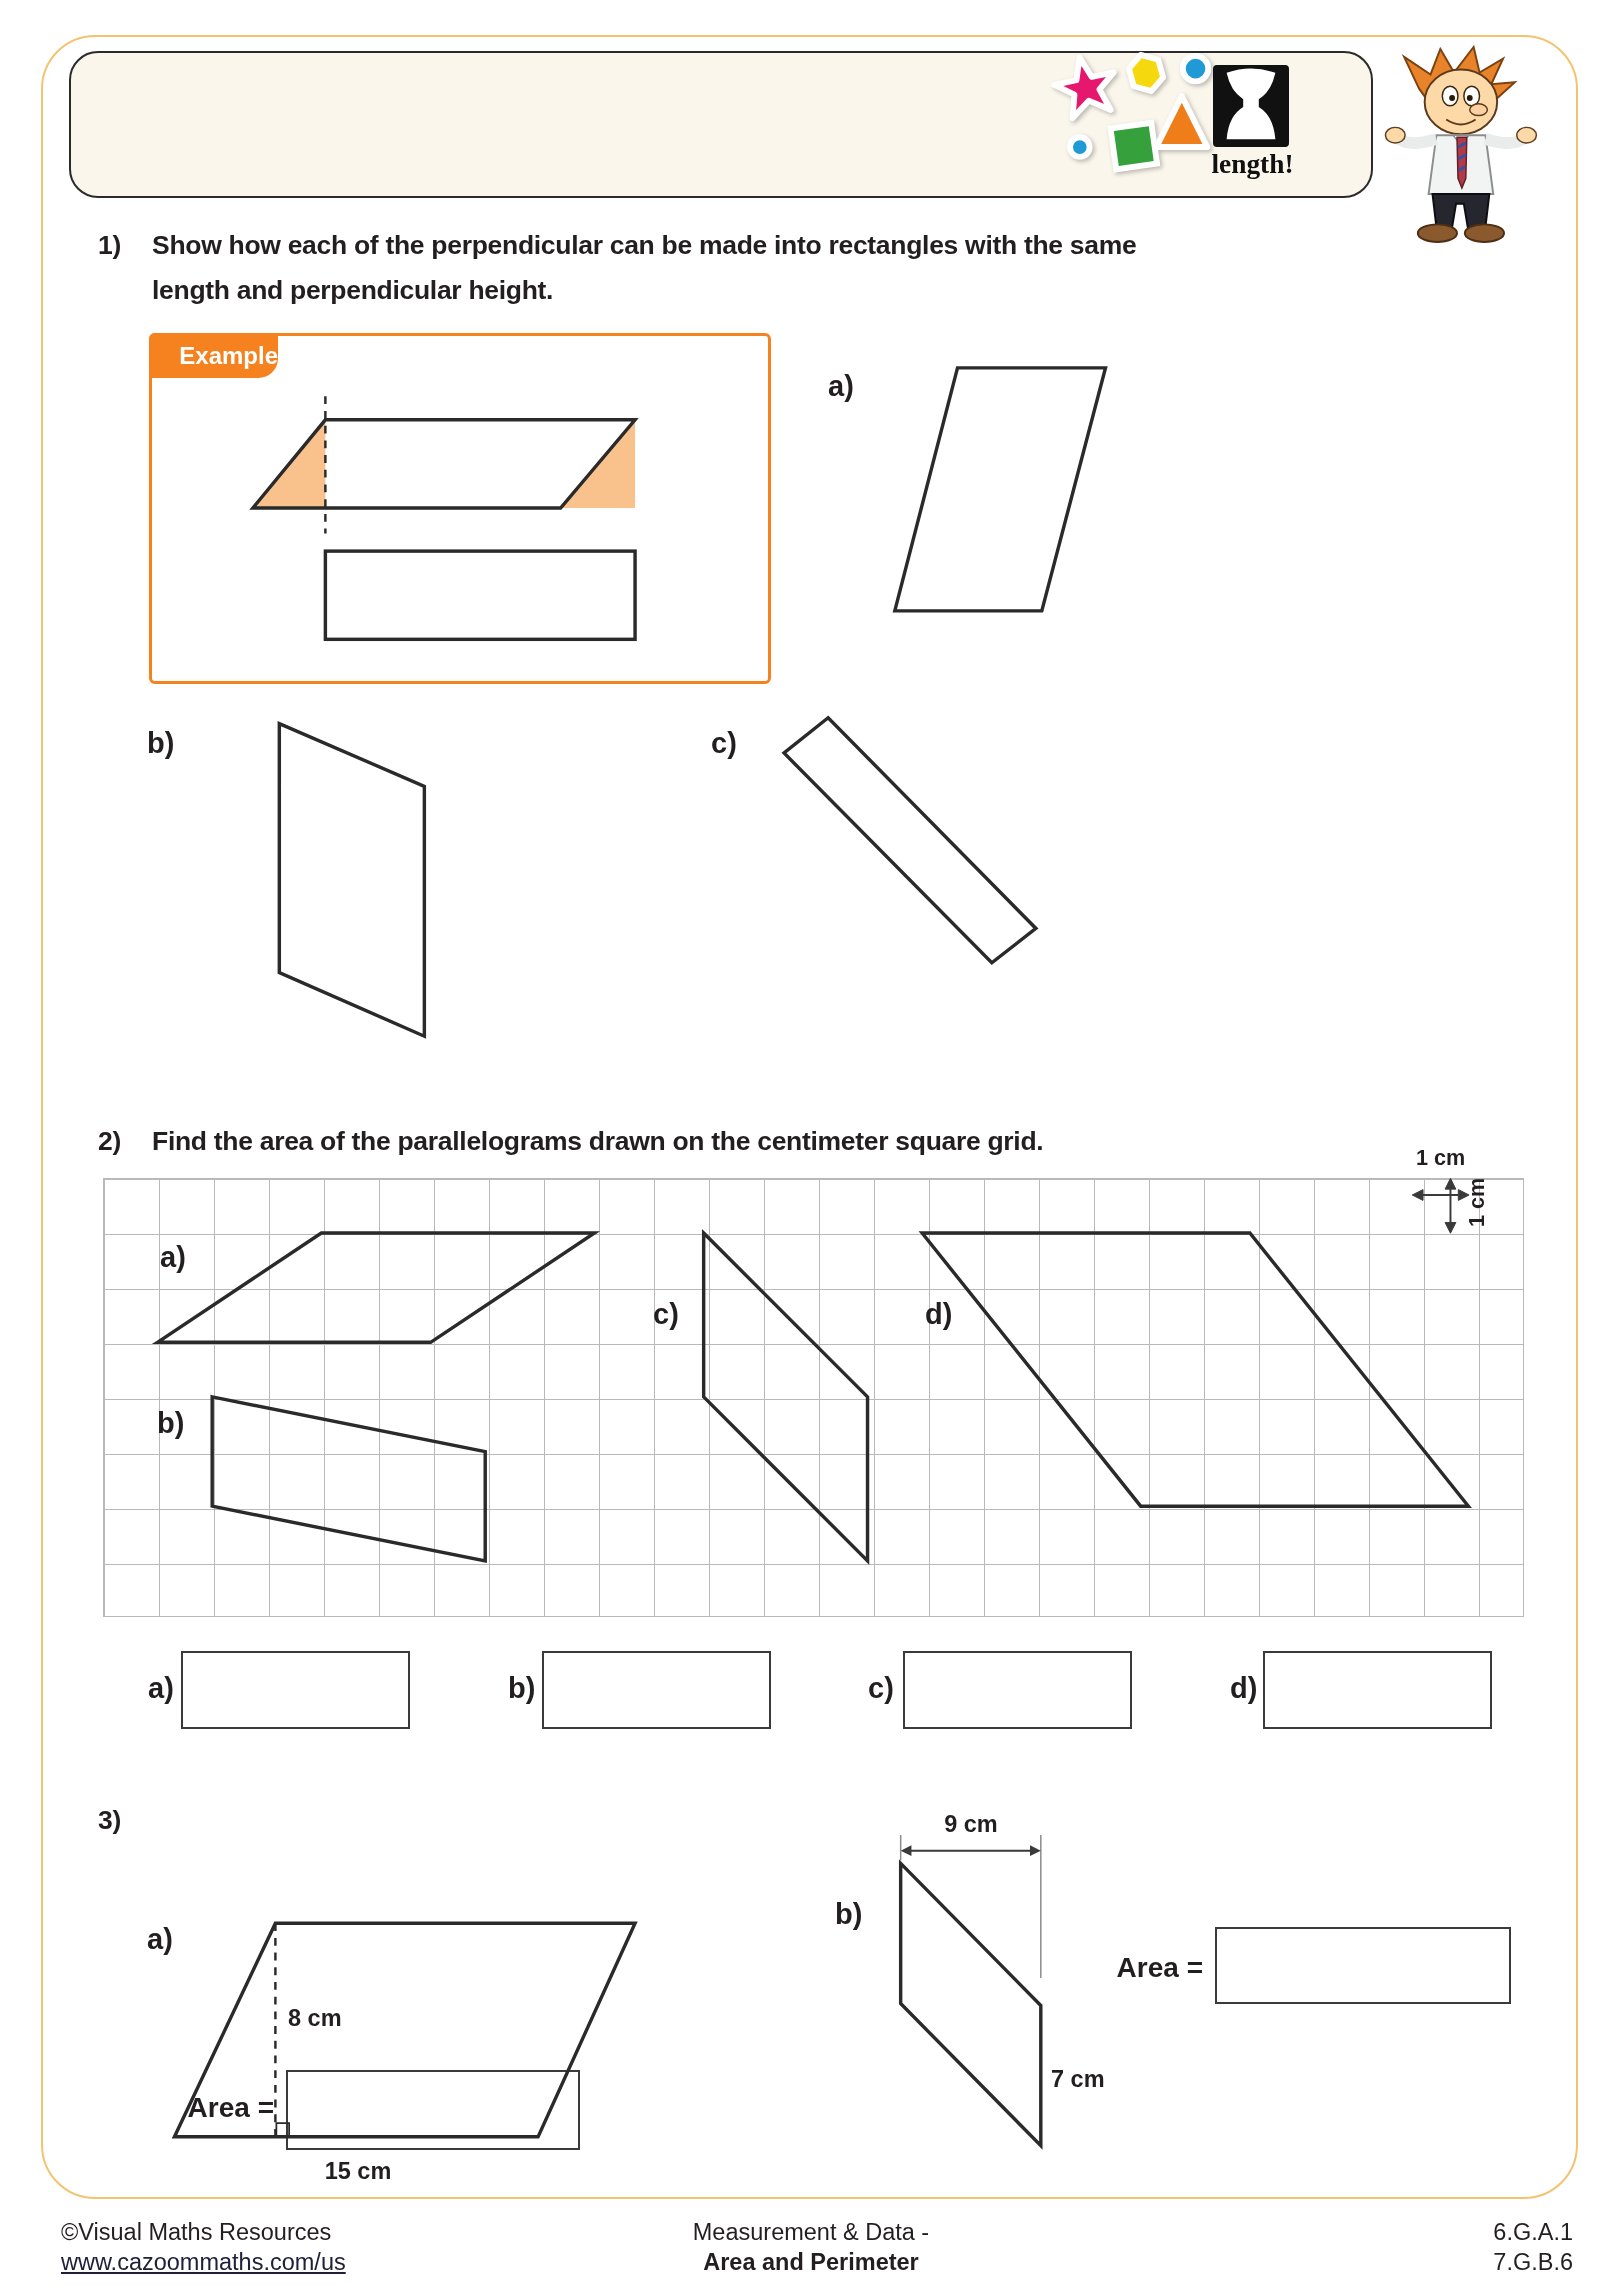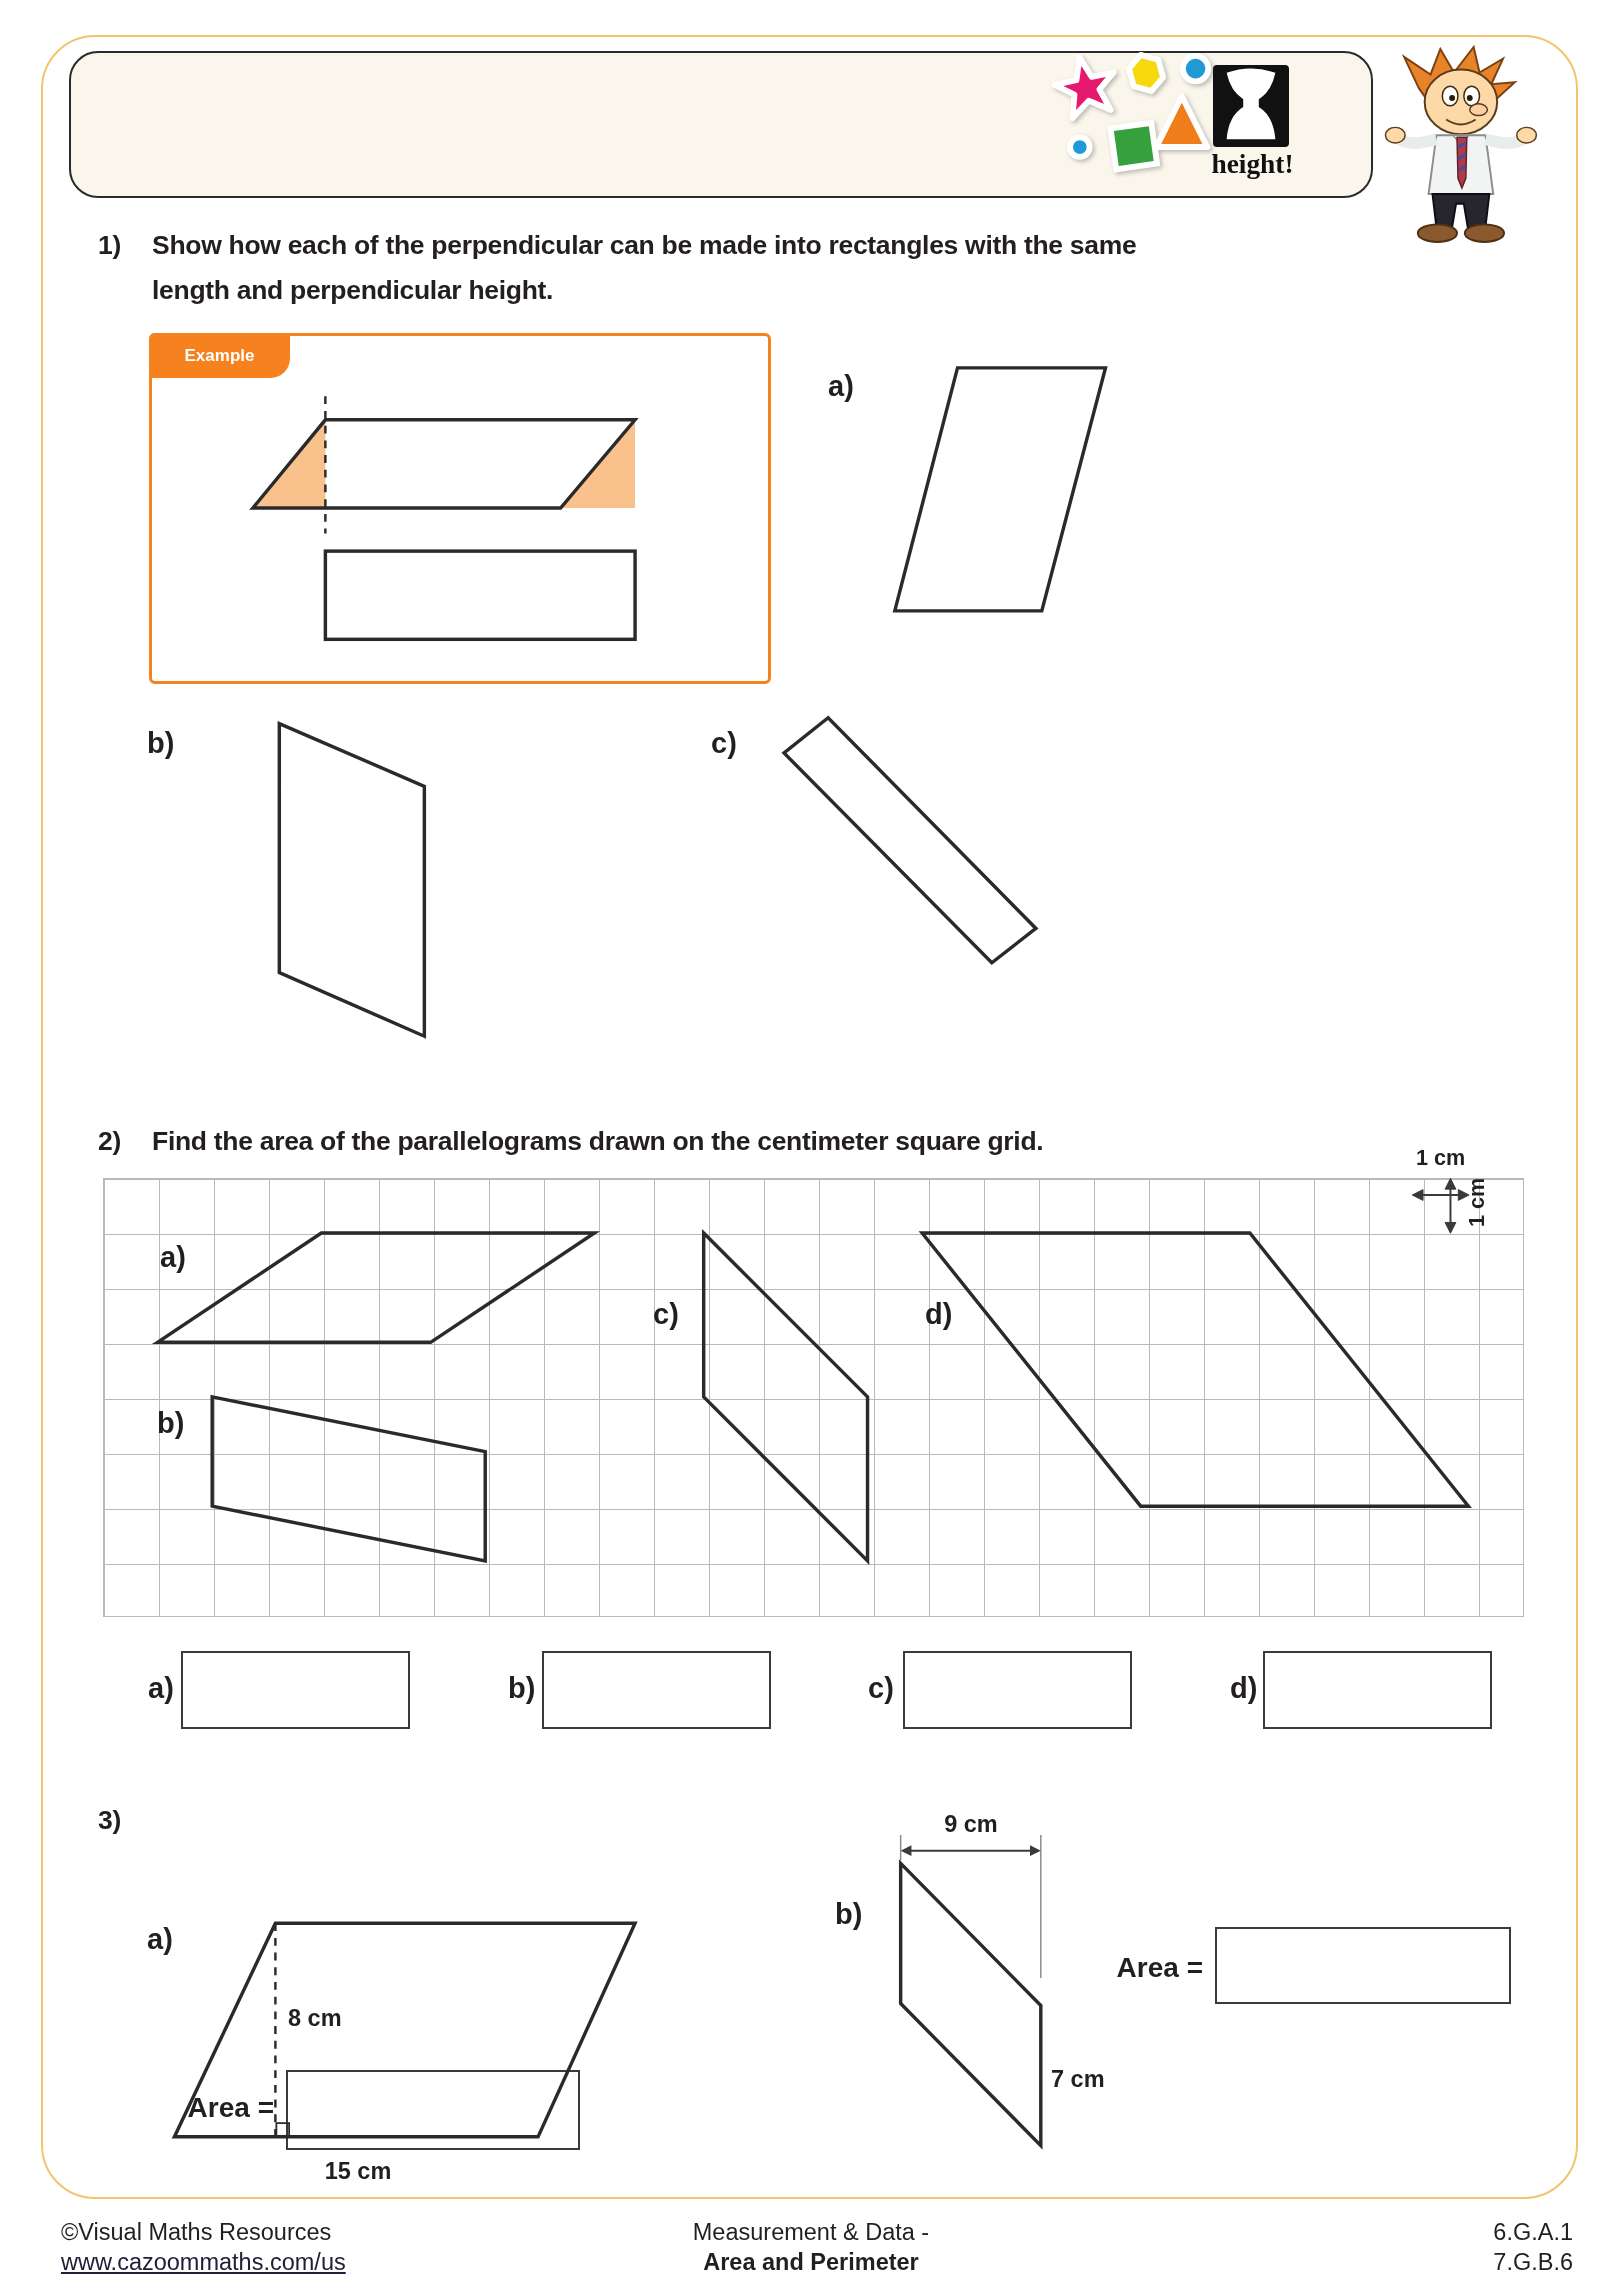--- a/index.html
+++ b/index.html
@@ -21,23 +21,23 @@
   }
   .qnum,.qtext{font-size:26.5px;font-weight:bold;letter-spacing:-0.3px;line-height:36px;color:#231f20;}
   .part-label{font-size:29px;font-weight:bold;color:#231f20;}
   .dim-label{font-size:23.5px;font-weight:bold;color:#231f20;}
   .area-label{font-size:28px;font-weight:bold;color:#231f20;}
   .example-box{
     left:149px;top:333px;width:616px;height:345px;
     border:3.9px solid #f5821f;border-radius:5.9px;background:#ffffff;
   }
   .example-tab{
-    left:149px;top:333px;width:141px;height:45px;background:#f5821f;
-    border-radius:5.9px 0 19.6px 0;color:#ffffff;font-size:17px;font-weight:bold;
-    display:flex;align-items:center;justify-content:center;
+    left:149px;top:333px;width:129px;height:45px;background:#f5821f;
+    border-radius:5.9px 0 19.6px 0;color:#ffffff;font-size:24px;font-weight:bold;
+    display:flex;align-items:center;justify-content:flex-end;
   }
   .grid{
     left:103px;top:1178px;width:1419px;height:437px;
     border:1px solid #b9b9b9;
     background-image:
       linear-gradient(to right,#b9b9b9 1px,transparent 1px),
       linear-gradient(to bottom,#b9b9b9 1px,transparent 1px);
     background-size:55px 55px;
     background-color:#ffffff;
   }
@@ -69,21 +69,21 @@
     <circle cx="62" cy="100" r="10" fill="#1f9ad6" stroke="#ffffff" stroke-width="6"></circle>
     <rect x="96" y="78" width="42" height="42" fill="#35a03c" stroke="#ffffff" stroke-width="6" transform="rotate(-8 117 99)"></rect>
     <polygon points="166,48 192,100 140,100" fill="#ef7d1a" stroke="#ffffff" stroke-width="6" stroke-linejoin="round"></polygon>
   </svg>
 
   <svg class="abs" style="left:1213px;top:65px;" width="76" height="82" viewBox="0 0 78 84">
     <rect x="0" y="0" width="78" height="84" rx="4" fill="#111111"></rect>
     <path d="M14,8 q25,-9 50,0 q-4,19 -17,27 v8 q15,9 17,33 h-50 q2,-24 17,-33 v-8 q-13,-8 -17,-27 z" fill="#ffffff"></path>
     <ellipse cx="39" cy="10" rx="24" ry="5" fill="#ffffff"></ellipse>
   </svg>
-  <div class="abs" style="left:1184px;top:149px;width:137px;text-align:center;font-family:'Liberation Serif',serif;font-weight:bold;font-size:27.4px;color:#111;">height!</div>
+  <div class="abs" style="left:1184px;top:149px;width:137px;text-align:center;font-family:'Liberation Serif',serif;font-weight:bold;font-size:27.4px;color:#111;">length!</div>
 
   <svg class="abs" style="left:1360px;top:45px;" width="194" height="200" viewBox="0 0 198 204">
 
     <path d="M60,44 L45,12 L72,30 L82,4 L96,28 L116,2 L122,28 L146,14 L134,40 L158,38 L138,56 L70,58 Z" fill="#e8832a" stroke="#7a4210" stroke-width="2"></path>
 
     <ellipse cx="103" cy="58" rx="37" ry="33" fill="#fdd9a8" stroke="#5a3b1e" stroke-width="2"></ellipse>
     <ellipse cx="92" cy="52" rx="8" ry="10" fill="#ffffff" stroke="#3a2a12" stroke-width="1.5"></ellipse>
     <ellipse cx="114" cy="52" rx="8" ry="10" fill="#ffffff" stroke="#3a2a12" stroke-width="1.5"></ellipse>
     <circle cx="94" cy="54" r="3" fill="#2a1a08"></circle>
     <circle cx="112" cy="54" r="3" fill="#2a1a08"></circle>

